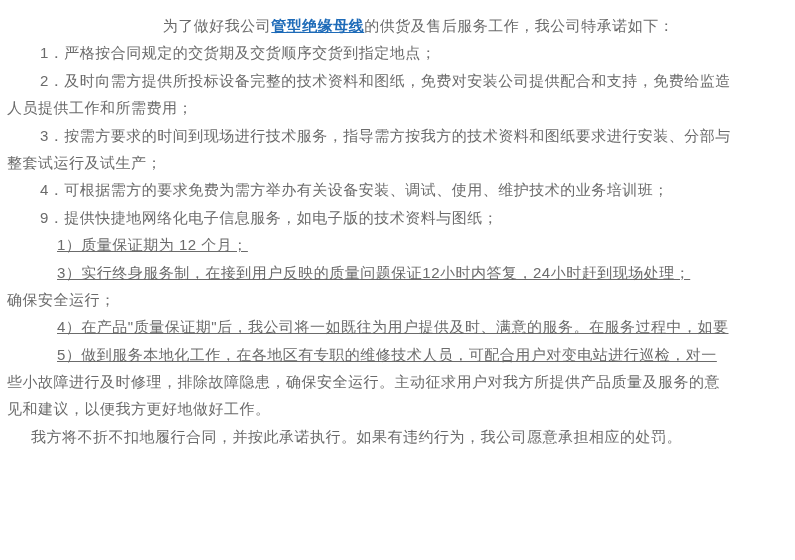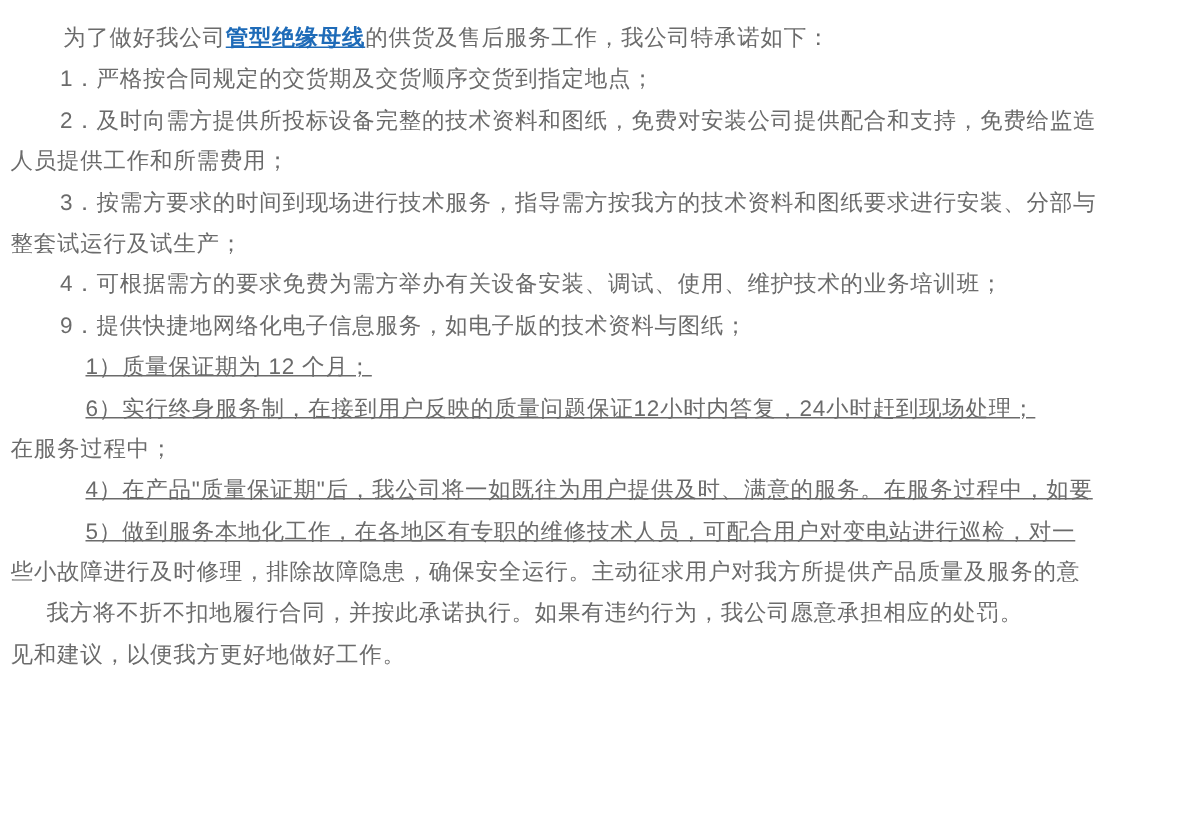--- a/index.html
+++ b/index.html
@@ -22,21 +22,21 @@
     font-size: 15px;
     letter-spacing: 0.5px;
     color: var(--text-color);
     background: var(--page-bg);
   }
   .ln {
     line-height: 27.4px;
     white-space: nowrap;
     height: 27.4px;
   }
-  .ind-intro { padding-left: 42px; }
+  .ind-intro { padding-left: 42px; text-align: center; }
   .ind-num   { padding-left: 40px; }
   .ind-sub   { padding-left: 57px; text-decoration: underline; }
   .ind-cont  { padding-left: 7px;  }
   .ind-final { padding-left: 31px; }
   a.product-link {
     color: var(--link-color);
     font-weight: bold;
     text-decoration: underline;
     cursor: pointer;
   }
@@ -51,21 +51,21 @@
   </div>
 
   <div class="ln ind-num">1．严格按合同规定的交货期及交货顺序交货到指定地点；</div>
   <div class="ln ind-num">2．及时向需方提供所投标设备完整的技术资料和图纸，免费对安装公司提供配合和支持，免费给监造</div>
   <div class="ln ind-cont">人员提供工作和所需费用；</div>
   <div class="ln ind-num">3．按需方要求的时间到现场进行技术服务，指导需方按我方的技术资料和图纸要求进行安装、分部与</div>
   <div class="ln ind-cont">整套试运行及试生产；</div>
   <div class="ln ind-num">4．可根据需方的要求免费为需方举办有关设备安装、调试、使用、维护技术的业务培训班；</div>
   <div class="ln ind-num">9．提供快捷地网络化电子信息服务，如电子版的技术资料与图纸；</div>
   <div class="ln ind-sub">1）质量保证期为 12 个月；</div>
-  <div class="ln ind-sub">6）实行终身服务制，在接到用户反映的质量问题保证12小时内答复，24小时赶到现场处理；</div>
-  <div class="ln ind-cont">在服务过程中；</div>
+  <div class="ln ind-sub">3）实行终身服务制，在接到用户反映的质量问题保证12小时内答复，24小时赶到现场处理；</div>
+  <div class="ln ind-cont">确保安全运行；</div>
   <div class="ln ind-sub">4）在产品"质量保证期"后，我公司将一如既往为用户提供及时、满意的服务。在服务过程中，如要</div>
   <div class="ln ind-sub">5）做到服务本地化工作，在各地区有专职的维修技术人员，可配合用户对变电站进行巡检，对一</div>
   <div class="ln ind-cont">些小故障进行及时修理，排除故障隐患，确保安全运行。主动征求用户对我方所提供产品质量及服务的意</div>
+  <div class="ln ind-cont">见和建议，以便我方更好地做好工作。</div>
   <div class="ln ind-final">我方将不折不扣地履行合同，并按此承诺执行。如果有违约行为，我公司愿意承担相应的处罚。</div>
-  <div class="ln ind-cont">见和建议，以便我方更好地做好工作。</div>
 
 </div>
 
 </body></html>

